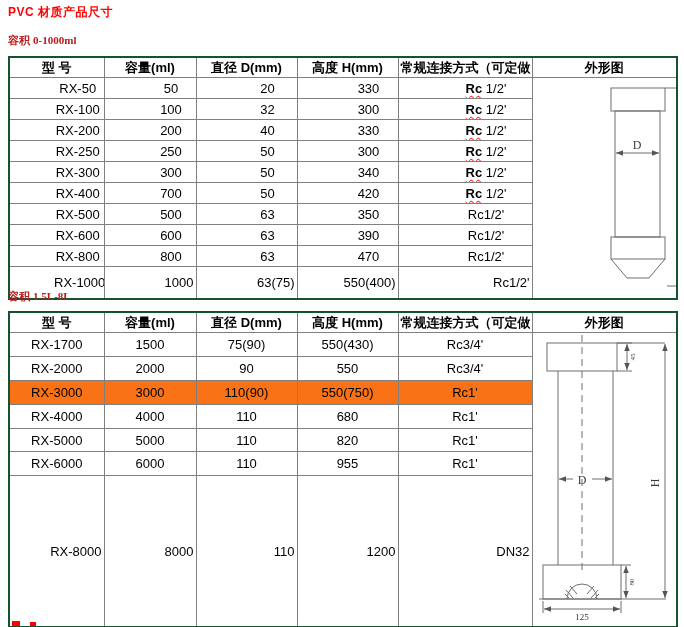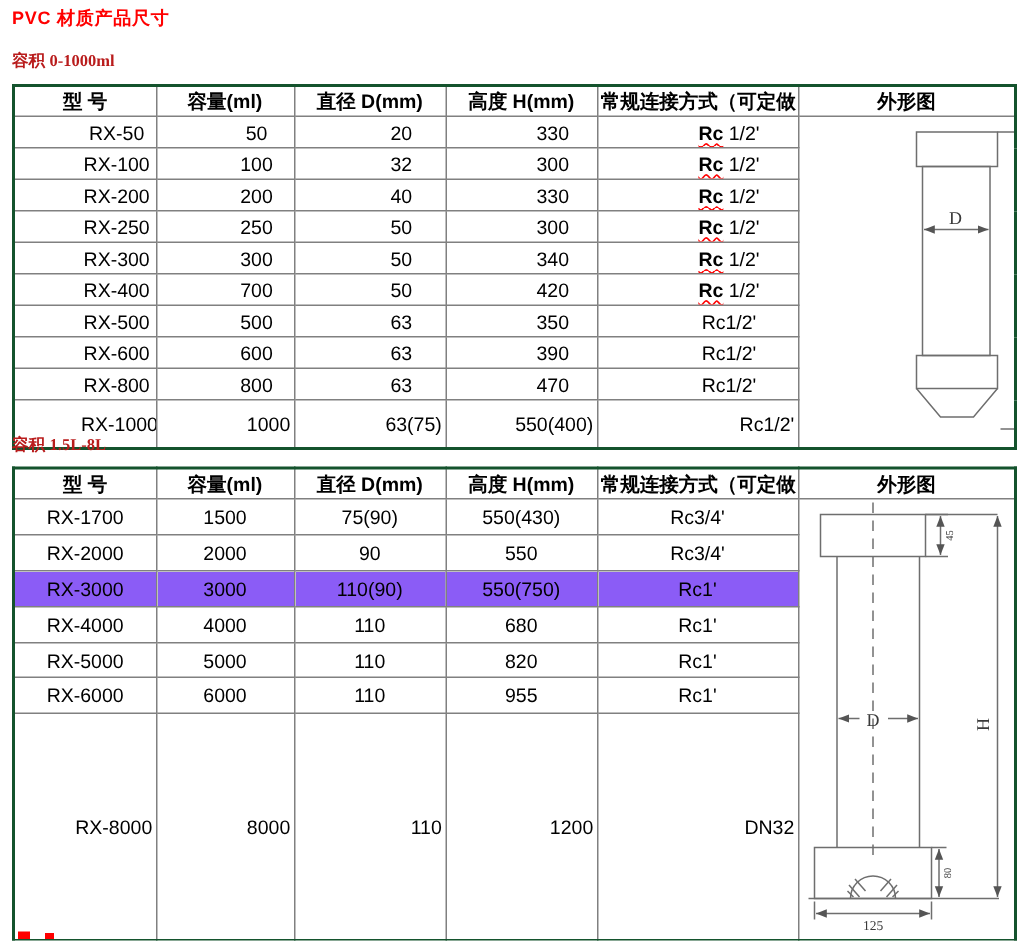--- a/index.html
+++ b/index.html
@@ -32,21 +32,21 @@
     border:1px solid #808080;
     text-align:center;vertical-align:middle;
     font-size:13px;padding:0 2px;
     overflow:hidden;white-space:nowrap;
   }
   table.spec th{font-weight:bold;height:19px;}
   #t1 td{height:20px;padding-left:44px;}
   #t1 tr.tall td{height:31px;text-align:right;}
   #t2 td{height:22px;}
   #t2 tr.tall td{height:144px;text-align:right;}
-  tr.hl td{background:#8b5cf6;}
+  tr.hl td{background:#f97316;}
   .rc-wavy{
     text-decoration:underline;
     text-decoration-style:wavy;
     text-decoration-color:#ff0000;
     text-decoration-thickness:1px;
     text-underline-offset:2px;
     text-decoration-skip-ink:none;
     font-weight:bold;
   }
   td.draw-cell{padding:0;vertical-align:middle;text-align:center;background:#fff;}

